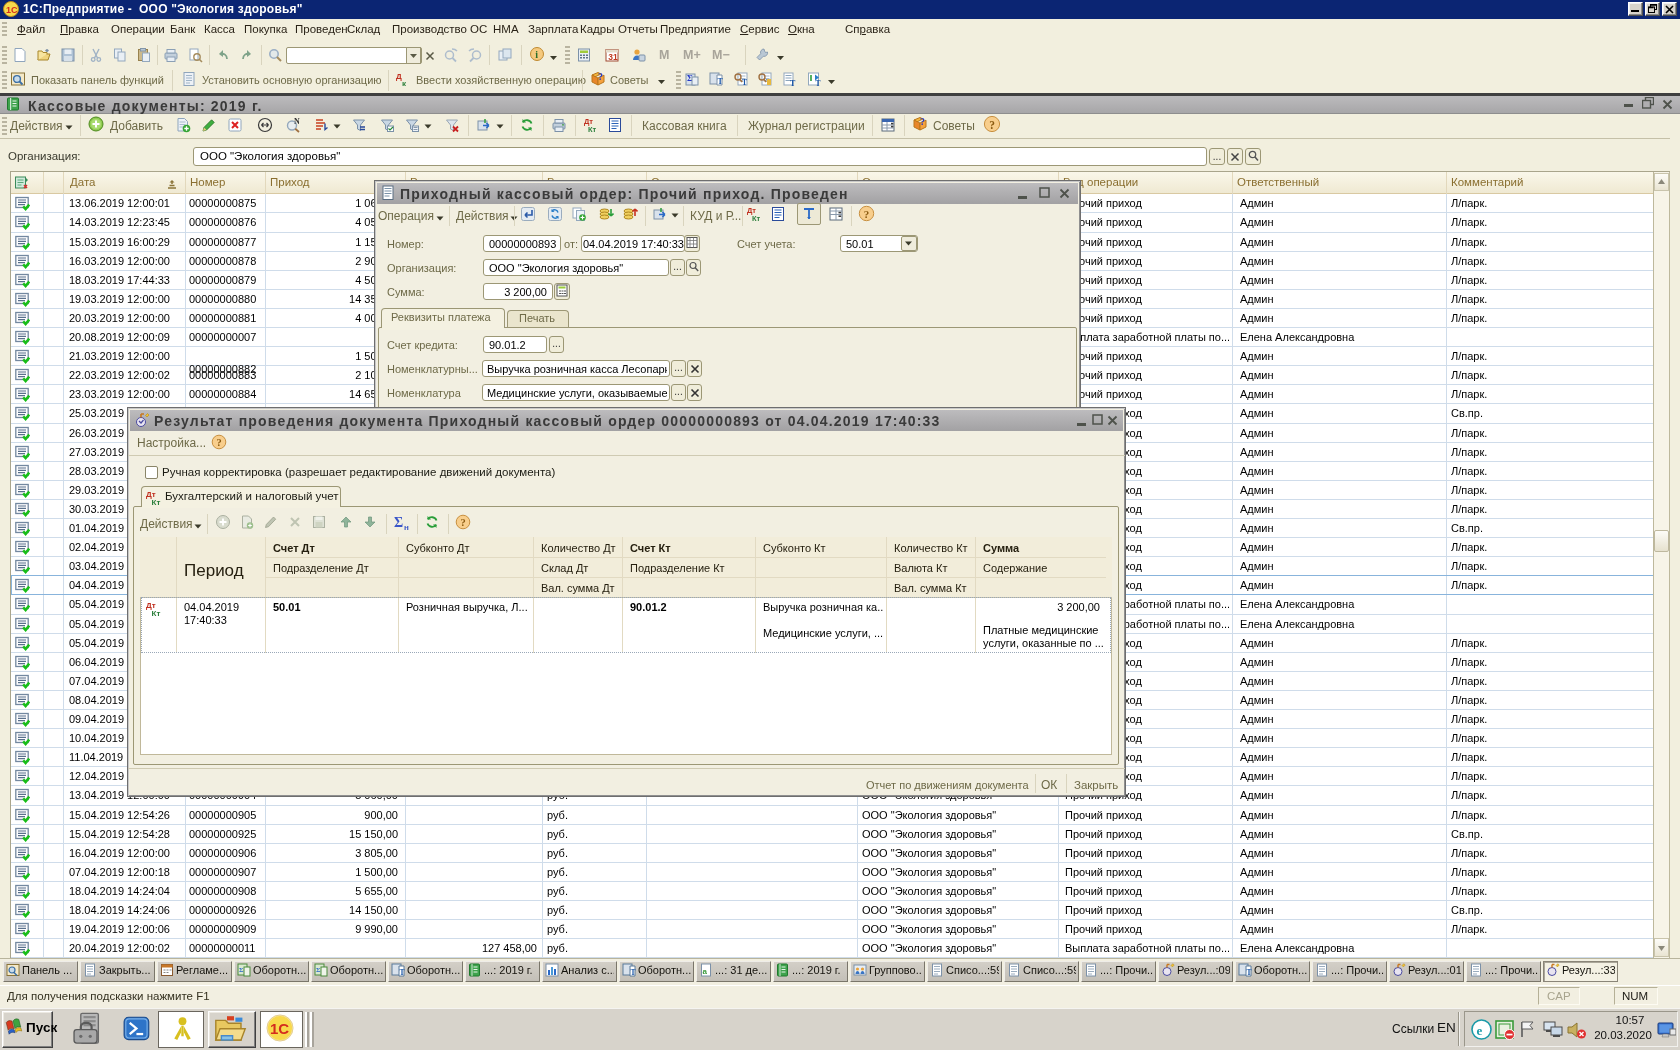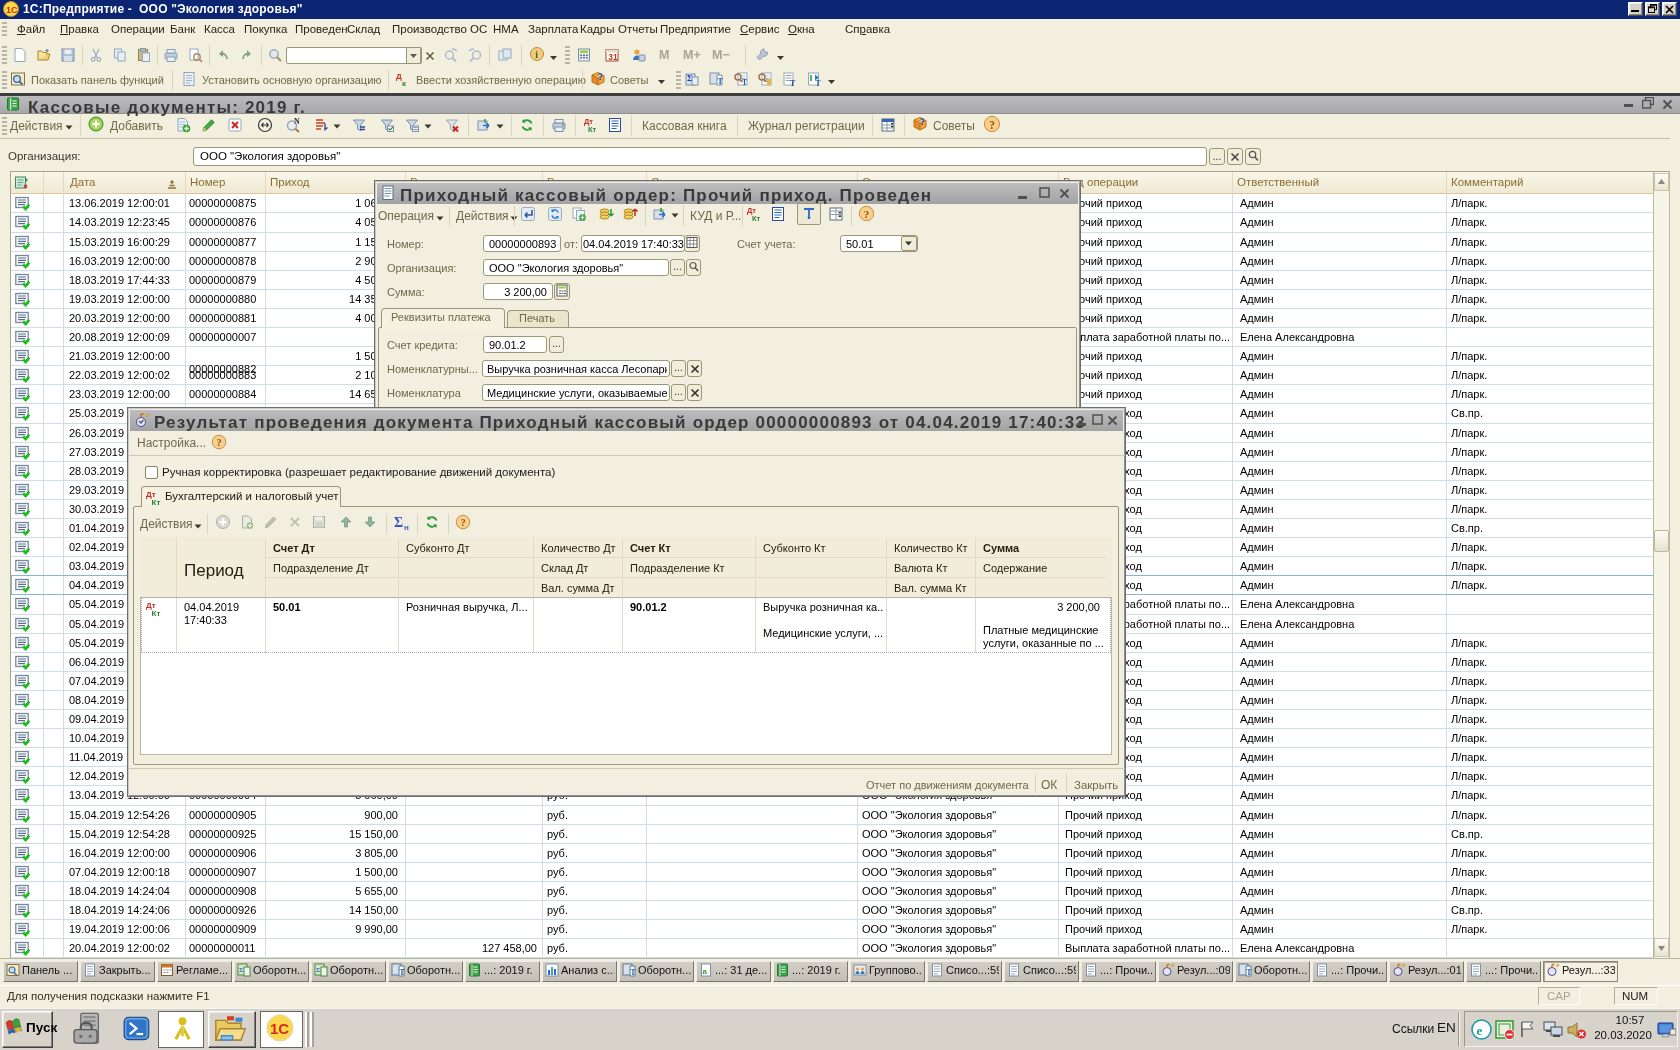--- a/index.html
+++ b/index.html
@@ -8,21 +8,21 @@
 .mn{color:#2A2318;font-size:11.5px}
 .hdt{color:#8A6F30;font-size:11.5px}
 .fld{background:#fff;border:1px solid #9C9775;border-radius:3px}
 .eb{background:#F0EDDA;border:1px solid #9C9775;border-radius:3px;text-align:center;color:#333;font-size:10px;line-height:13px}
 .grip{width:5px;background:repeating-linear-gradient(180deg,#b9b4a0 0 2px,transparent 2px 4px)}
 .tsep{width:1px;background:#D9D4BE}
 .wbtn{width:15px;height:14px;background:#D7D3CB;border:1px solid;border-color:#fff #4e4e4e #4e4e4e #fff;box-shadow:inset -1px -1px 0 #8a8a8a,inset 1px 1px 0 #efefef;text-align:center}
 .cell{position:absolute;white-space:nowrap;overflow:hidden}
 .num{text-align:right}
 .tbtxt{font-size:11.5px;white-space:nowrap}
-.dlgt{font-weight:bold;color:#3A3A3A;font-size:17px;letter-spacing:1.2px;white-space:nowrap}
+.dlgt{font-weight:bold;color:#3A3A3A;font-size:14px;letter-spacing:1.2px;white-space:nowrap}
 .tab{position:absolute;border:1px solid #9C9775;border-bottom:none;border-radius:4px 4px 0 0;text-align:center}
 .xpb{position:absolute;background:#D7D3CB;border:1px solid;border-color:#fff #404040 #404040 #fff;box-shadow:inset -1px -1px 0 #808080,inset 1px 1px 0 #ece9e2}
 </style></head><body>
 <div class="a" style="left:0;top:0;width:1680px;height:19px;background:#0B2573"></div>
 <svg class="a" width="17" height="17" viewBox="0 0 17 17" style="left:3px;top:1px">
     <circle cx="8" cy="8" r="7.5" fill="#F8D94C" stroke="#B98A1C"></circle>
     <text x="3" y="11.5" font-size="9" font-weight="bold" fill="#D42B1E" font-family="Liberation Sans">1С</text>
   </svg>
 <div class="a" style="left:23px;top:2px;color:#fff;font-weight:bold;font-size:12px;letter-spacing:.2px">1С:Предприятие -&nbsp; ООО "Экология здоровья"</div>
 <div class="a wbtn" style="left:1628px;top:2px"></div>

